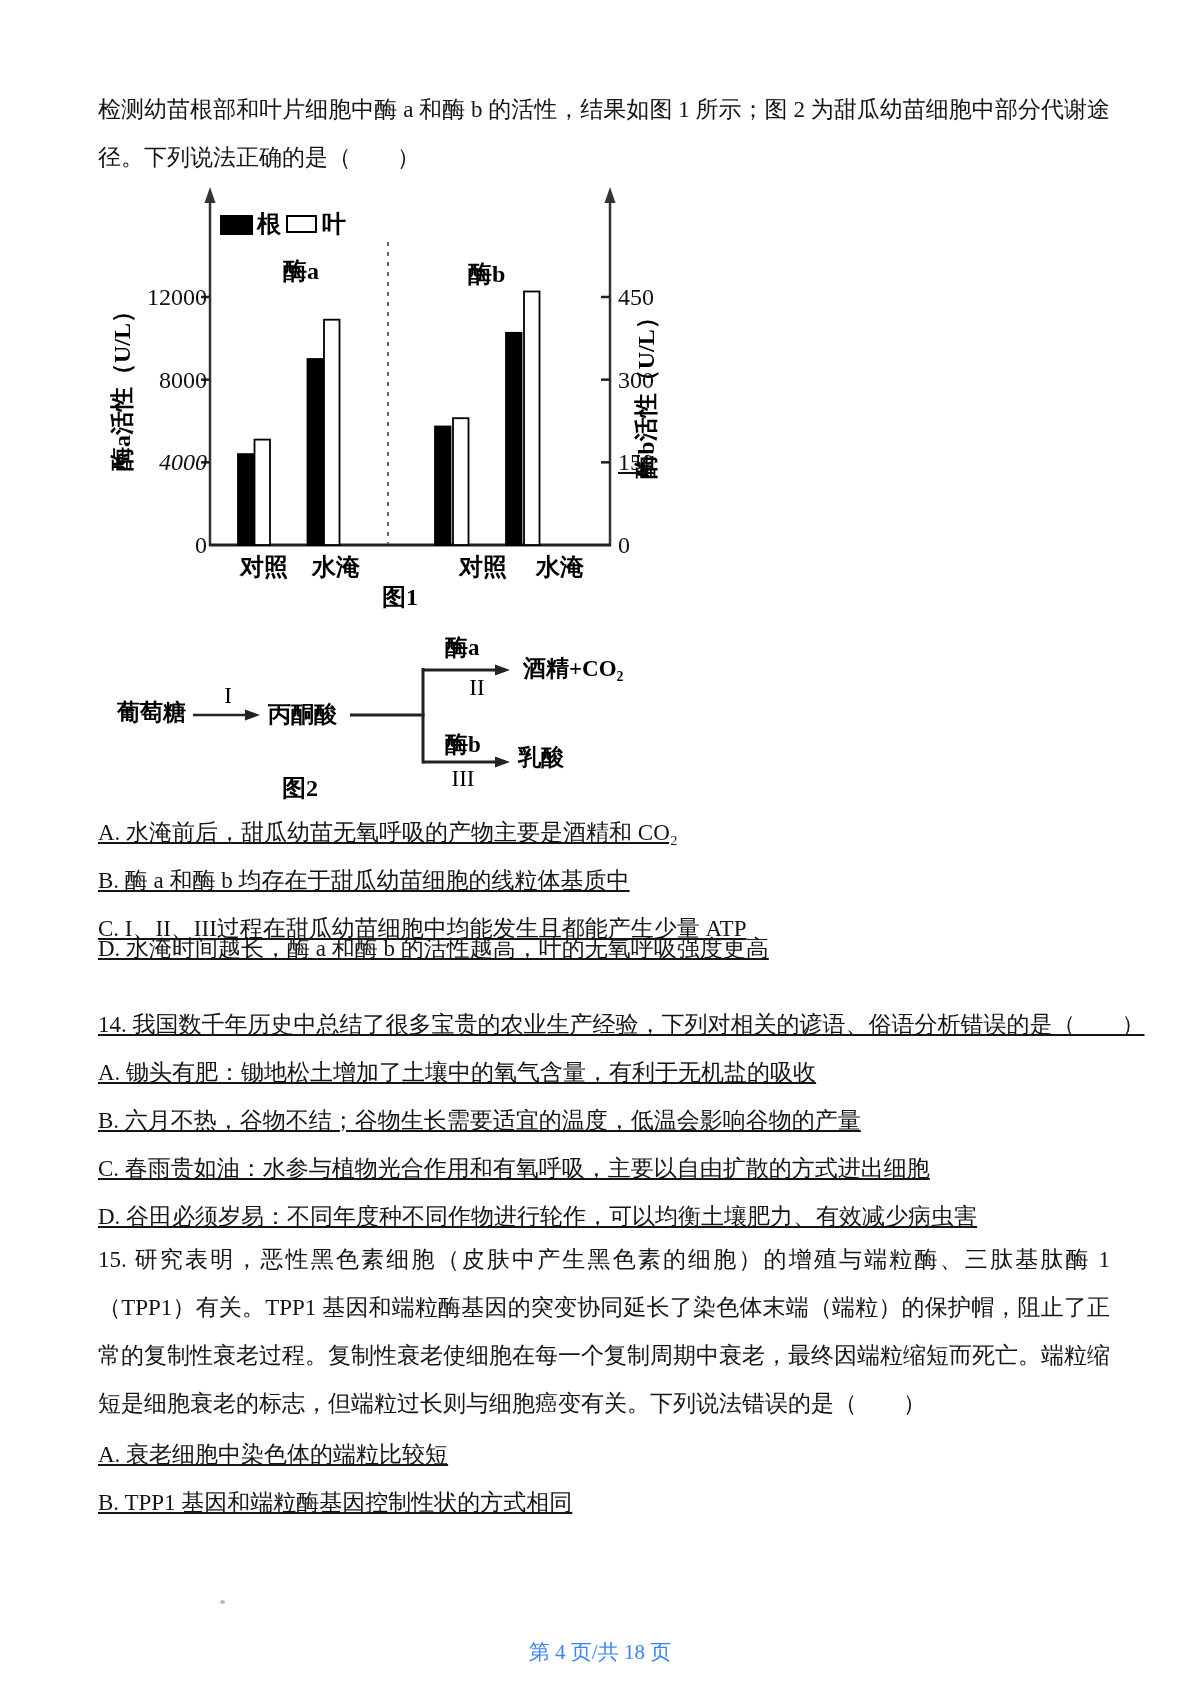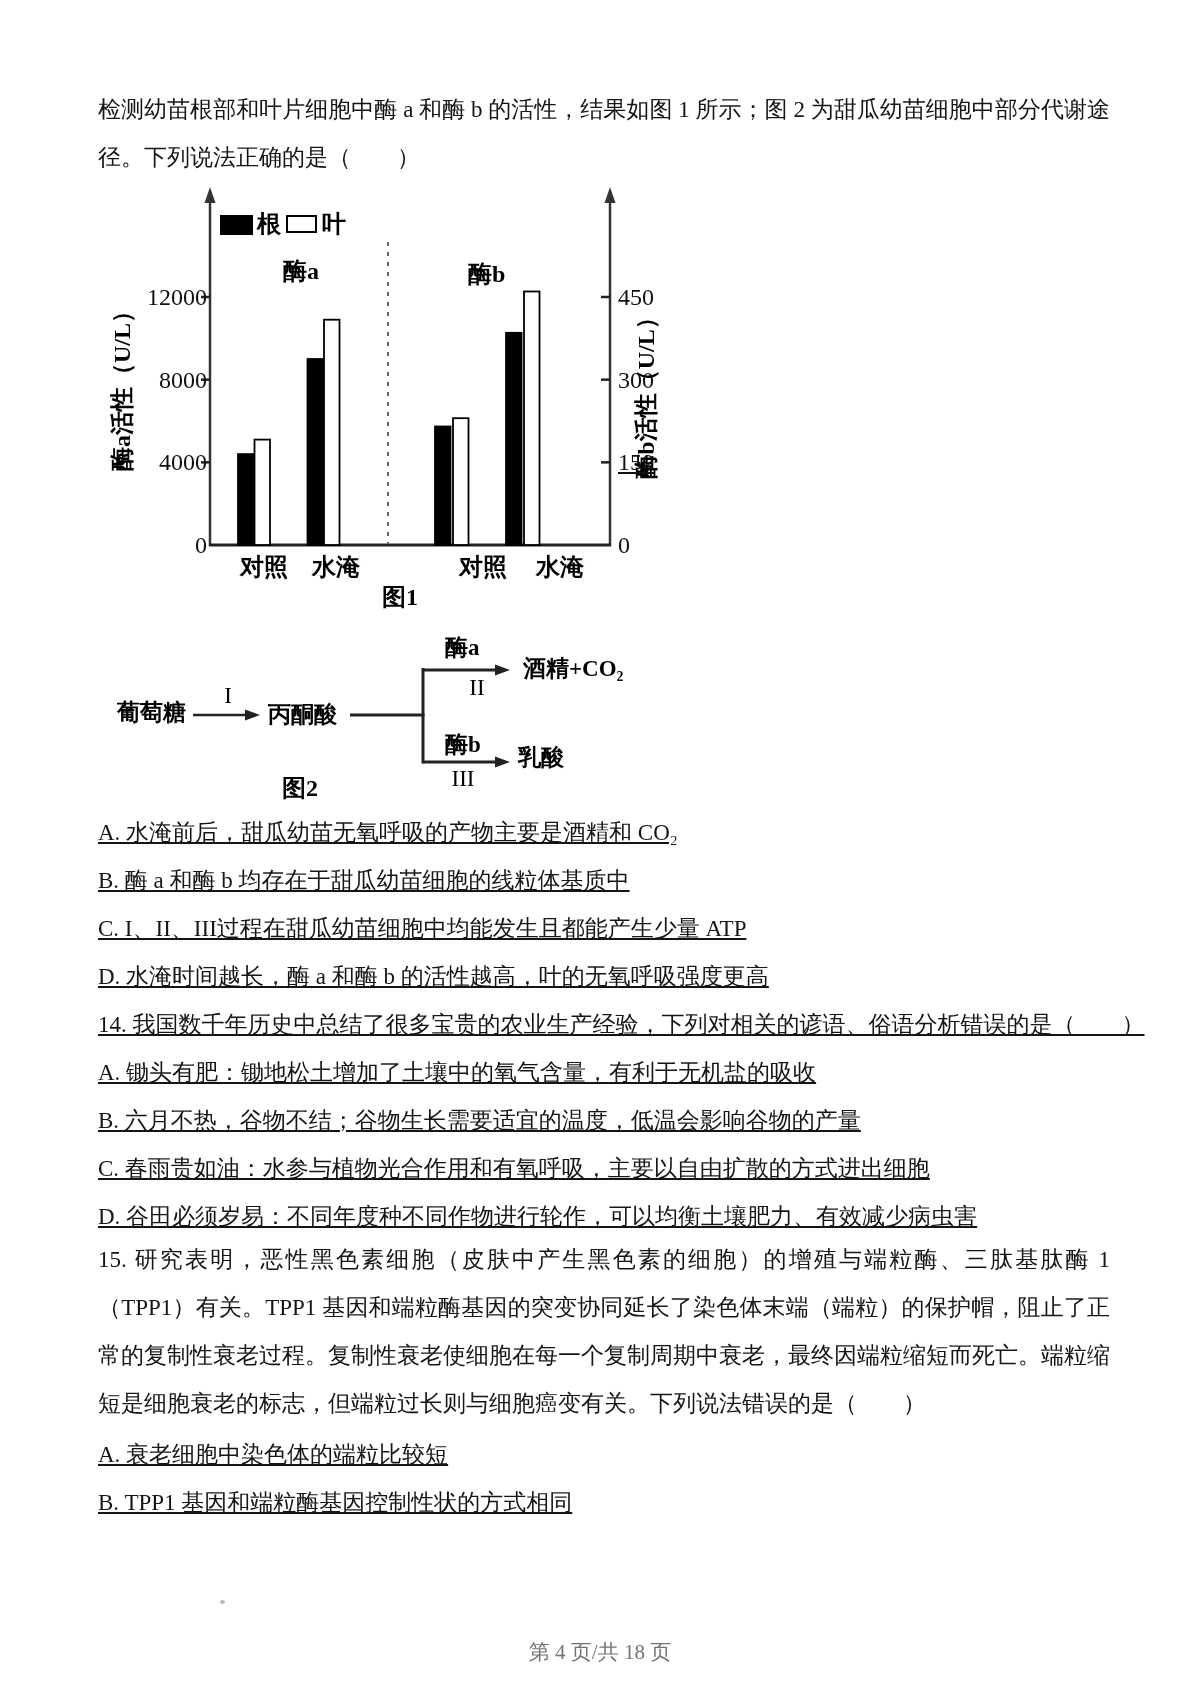--- a/index.html
+++ b/index.html
@@ -37,21 +37,21 @@
   .swatch{position:absolute;}
   #swatch-root{left:125px;top:35px;width:31px;height:18px;background:#000;border:1px solid #000;}
   #swatch-leaf{left:191px;top:35px;width:27px;height:14px;background:#fff;border:2px solid #000;}
   #chart-caption{left:255px;top:404px;width:100px;text-align:center;}
   
   #diagram{left:95px;top:615px;width:600px;height:205px;}
   .dg-label{position:absolute;font-size:23px;line-height:26px;white-space:nowrap;color:#000;}
   .dg-bold{font-weight:600;}
   #diagram-caption{left:187px;top:160px;font-weight:600;font-size:24px;}
   #footer{
-    left:0;top:1638px;width:1200px;text-align:center;font-size:21px;color:#737373;
+    left:0;top:1638px;width:1200px;text-align:center;font-size:21px;color:#3b82f6;
   }
   #speck{left:220px;top:1600px;width:5px;height:4px;background:#b9b9b9;border-radius:50%;}
 </style>
 </head>
 <body>
 
 <div class="abs para" style="top:86px;">检测幼苗根部和叶片细胞中酶 a 和酶 b 的活性，结果如图 1 所示；图 2 为甜瓜幼苗细胞中部分代谢途径。下列说法正确的是（　　）</div>
 
 <div id="chart" class="abs">
   <svg id="chart-svg" width="580" height="440" viewBox="0 0 580 440">
@@ -89,21 +89,21 @@
   <div class="chart-label" style="left:227px;top:31px;">叶</div>
 
   <div class="chart-label" style="left:188px;top:78px;">酶a</div>
   <div class="chart-label" style="left:373px;top:81px;">酶b</div>
 
   <div class="axis-title" style="left:27px;top:205px;">酶a活性（U/L）</div>
   <div class="axis-title" style="left:551px;top:212px;">酶b活性（U/L）</div>
 
   <div id="chart-caption" class="chart-label">图1</div>
 <div class="tick-label left-tick" style="top: 352px;">0</div>
-    <div class="tick-label left-tick" style="top: 269.333px;">4000</div>
+    <div class="tick-label left-tick" style="top: 269.333px; font-style: italic;">4000</div>
     <div class="tick-label left-tick" style="top: 186.667px;">8000</div>
     <div class="tick-label left-tick" style="top: 104px;">12000</div>
     <div class="tick-label right-tick" style="top: 352px;">0</div>
     <div class="tick-label right-tick" style="top: 269.333px; text-decoration: underline;">150</div>
     <div class="tick-label right-tick" style="top: 186.667px; font-family: Liberation Serif, serif;">300</div>
     <div class="tick-label right-tick" style="top: 104px;">450</div>
     <div class="chart-label xcat" style="left: 124px;">对照</div>
     <div class="chart-label xcat" style="left: 196px;">水淹</div>
     <div class="chart-label xcat" style="left: 343px;">对照</div>
     <div class="chart-label xcat" style="left: 420px;">水淹</div>
@@ -128,21 +128,21 @@
   <div class="dg-label dg-bold" style="left:428px;top:41px;">酒精+CO₂</div>
   <div class="dg-label dg-bold" style="left:350px;top:117px;">酶b</div>
   <div class="dg-label" style="left:348px;top:151px;width:40px;text-align:center;">III</div>
   <div class="dg-label dg-bold" style="left:423px;top:130px;">乳酸</div>
   <div class="dg-label" id="diagram-caption">图2</div>
 </div>
 
 <div class="abs line" style="top:818px;">A. 水淹前后，甜瓜幼苗无氧呼吸的产物主要是酒精和 CO₂</div>
 <div class="abs line" style="top:866px;">B. 酶 a 和酶 b 均存在于甜瓜幼苗细胞的线粒体基质中</div>
 <div class="abs line" style="top:914px;">C. I、II、III过程在甜瓜幼苗细胞中均能发生且都能产生少量 ATP</div>
-<div class="abs line" style="top:962px;">D. 水淹时间越长，酶 a 和酶 b 的活性越高，叶的无氧呼吸强度更高</div>
+<div class="abs line" style="top:934px;">D. 水淹时间越长，酶 a 和酶 b 的活性越高，叶的无氧呼吸强度更高</div>
 
 <div class="abs line" style="top:1010px;">14. 我国数千年历史中总结了很多宝贵的农业生产经验，下列对相关的谚语、俗语分析错误的是（　　）</div>
 <div class="abs line" style="top:1058px;">A. 锄头有肥：锄地松土增加了土壤中的氧气含量，有利于无机盐的吸收</div>
 <div class="abs line" style="top:1106px;">B. 六月不热，谷物不结；谷物生长需要适宜的温度，低温会影响谷物的产量</div>
 <div class="abs line" style="top:1154px;">C. 春雨贵如油：水参与植物光合作用和有氧呼吸，主要以自由扩散的方式进出细胞</div>
 <div class="abs line" style="top:1202px;">D. 谷田必须岁易：不同年度种不同作物进行轮作，可以均衡土壤肥力、有效减少病虫害</div>
 
 <div class="abs para" style="top:1236px;">15. 研究表明，恶性黑色素细胞（皮肤中产生黑色素的细胞）的增殖与端粒酶、三肽基肽酶 1（TPP1）有关。TPP1 基因和端粒酶基因的突变协同延长了染色体末端（端粒）的保护帽，阻止了正常的复制性衰老过程。复制性衰老使细胞在每一个复制周期中衰老，最终因端粒缩短而死亡。端粒缩短是细胞衰老的标志，但端粒过长则与细胞癌变有关。下列说法错误的是（　　）</div>
 <div class="abs line" style="top:1440px;">A. 衰老细胞中染色体的端粒比较短</div>
 <div class="abs line" style="top:1488px;">B. TPP1 基因和端粒酶基因控制性状的方式相同</div>

